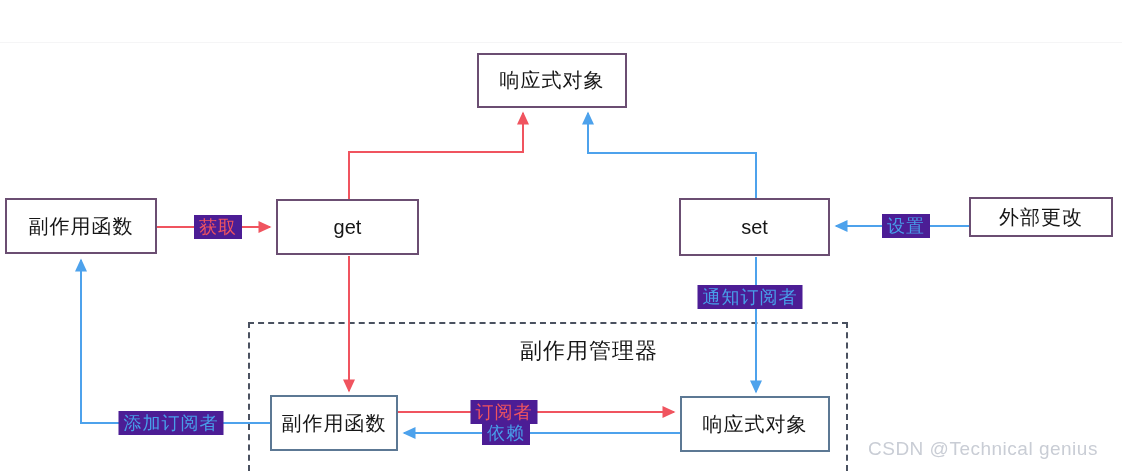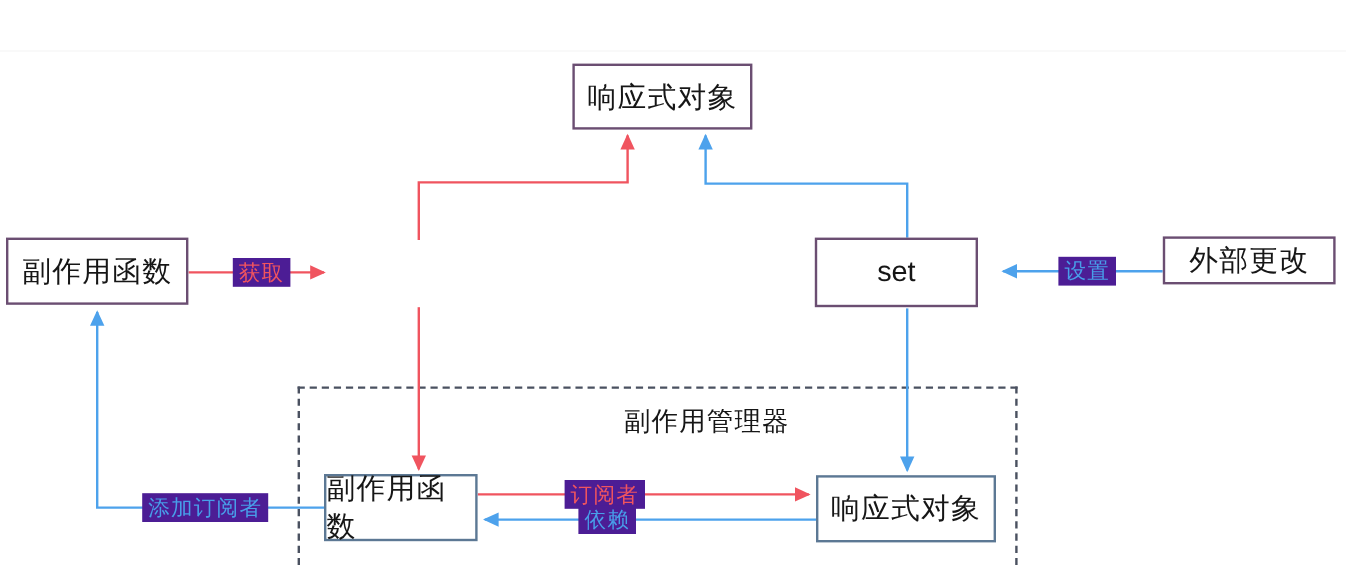--- a/index.html
+++ b/index.html
@@ -26,33 +26,33 @@
     left: 0; top: 0;
     width: 1122px; height: 471px;
     pointer-events: none;
   }
   .node {
     position: absolute;
     background: #ffffff;
     display: flex;
     align-items: center;
     justify-content: center;
-    font-size: 24px;
+    font-size: 20px;
     font-weight: 500;
     color: #161616;
     box-sizing: border-box;
     letter-spacing: 1px;
   }
   .node.purple { border: 2px solid #6b4e72; }
   .node.slate  { border: 2px solid #5c7894; }
 
   .n-reactive-top { left: 477px; top: 53px;  width: 150px; height: 55px; }
   .n-effect-left  { left: 5px;   top: 198px; width: 152px; height: 56px; }
   .n-get          { left: 276px; top: 199px; width: 143px; height: 56px; letter-spacing: 0; }
-  .n-set          { left: 679px; top: 198px; width: 136px; height: 58px; letter-spacing: 0; text-align: center; }
+  .n-set          { left: 679px; top: 198px; width: 151px; height: 58px; letter-spacing: 0; text-align: center; }
   .n-external     { left: 969px; top: 197px; width: 144px; height: 40px; }
   .n-inner-effect { left: 270px; top: 395px; width: 128px; height: 56px; }
   .n-inner-react  { left: 680px; top: 396px; width: 150px; height: 56px; }
 
   .manager-box {
     position: absolute;
     left: 248px; top: 322px;
     width: 600px; height: 200px;
     border: 2px dashed #4a5160;
     box-sizing: border-box;
@@ -124,25 +124,28 @@
 
     <polyline points="756,257 756,392" fill="none" stroke="#4da2ec" stroke-width="2" marker-end="url(#ar-blue)"></polyline>
 
     <polyline points="680,433 404,433" fill="none" stroke="#4da2ec" stroke-width="2" marker-end="url(#ar-blue)"></polyline>
 
     <polyline points="270,423 81,423 81,260" fill="none" stroke="#4da2ec" stroke-width="2" marker-end="url(#ar-blue)"></polyline>
   </svg>
 
   <div class="node purple n-reactive-top">响应式对象</div>
   <div class="node purple n-effect-left">副作用函数</div>
+  <div class="node purple n-get">get</div>
   <div class="node purple n-set">set</div>
   <div class="node purple n-external">外部更改</div>
   <div class="node slate n-inner-effect">副作用函数</div>
   <div class="node slate n-inner-react">响应式对象</div>
 
   <div class="edge-label red" style="left:218px; top:227px;">获取</div>
   <div class="edge-label blue" style="left:906px; top:226px;">设置</div>
+  <div class="edge-label blue" style="left:750px; top:297px;">通知订阅者</div>
   <div class="edge-label red" style="left:504px; top:412px;text-align:right;">订阅者</div>
   <div class="edge-label blue" style="left:506px; top:433px;">依赖</div>
   <div class="edge-label blue" style="left:171px; top:423px;">添加订阅者</div>
 
+  <div class="watermark">CSDN @Technical genius</div>
 
 </div>
 
 </body></html>

